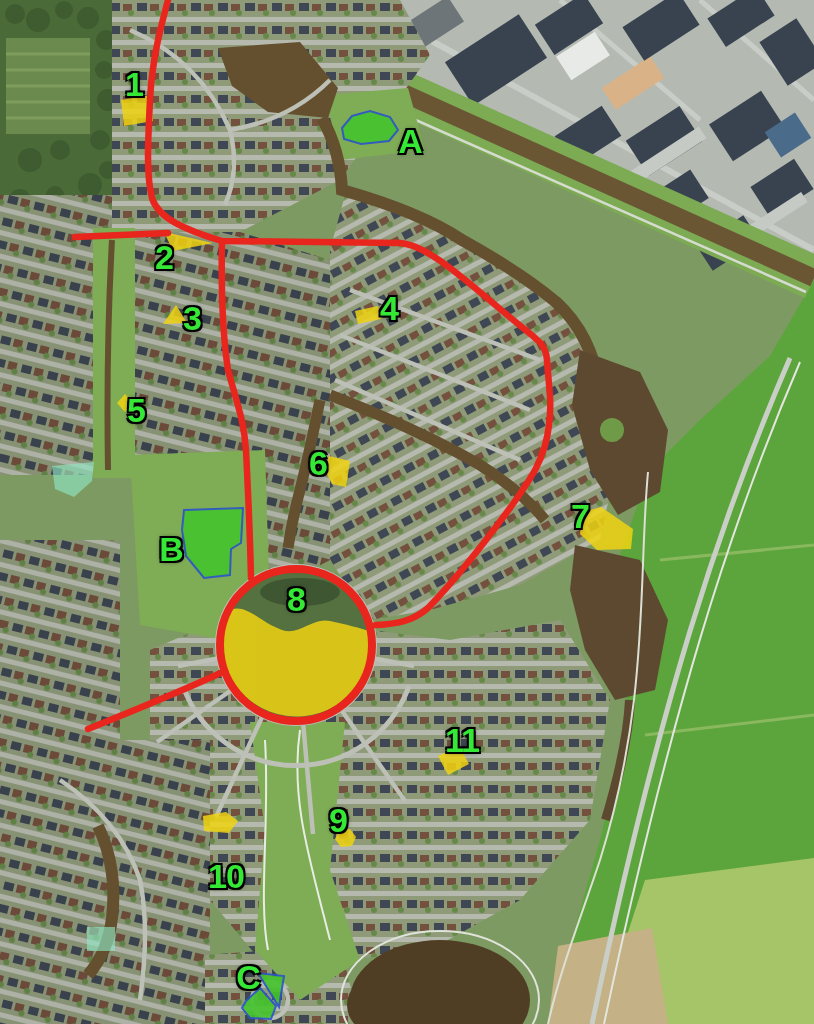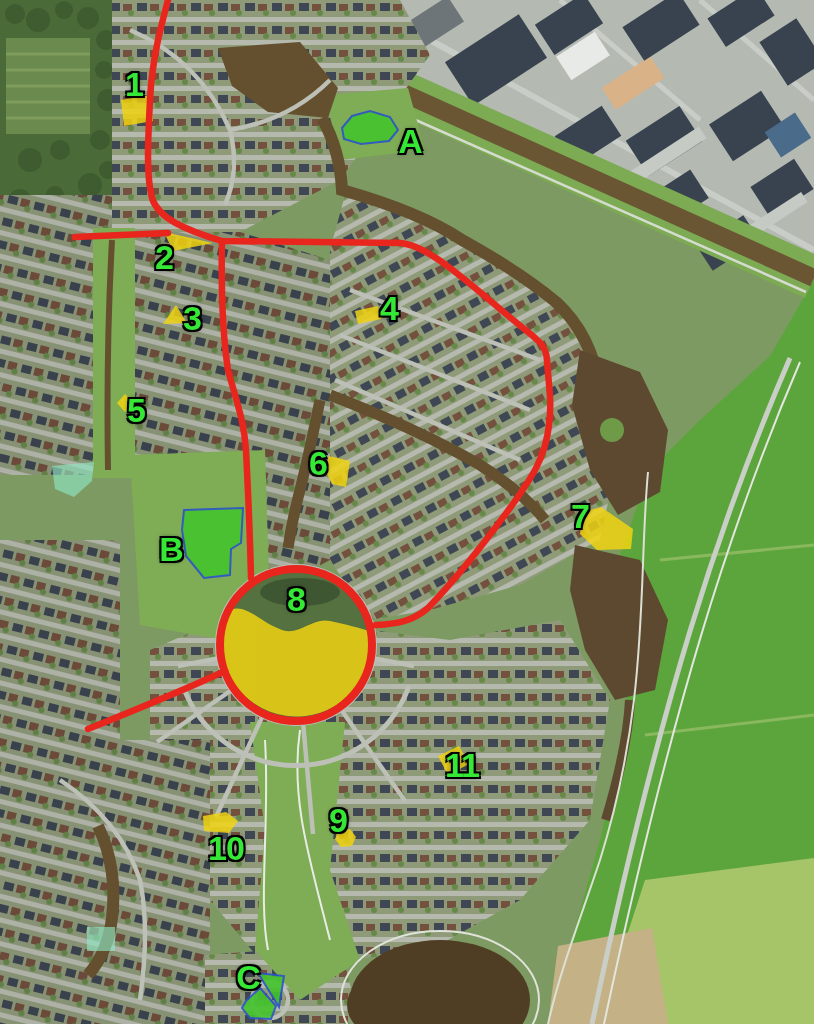--- a/index.html
+++ b/index.html
@@ -222,18 +222,18 @@
 
   <div class="marker" style="left: 134px; top: 84px; color: rgb(53, 232, 53);">1</div>
   <div class="marker" style="left: 164px; top: 257px; color: rgb(53, 232, 53);">2</div>
   <div class="marker" style="left: 192px; top: 318px; color: rgb(53, 232, 53);">3</div>
   <div class="marker" style="left: 389px; top: 308px; color: rgb(53, 232, 53);">4</div>
   <div class="marker" style="left: 136px; top: 410px; color: rgb(53, 232, 53);">5</div>
   <div class="marker" style="left: 318px; top: 463px; color: rgb(53, 232, 53);">6</div>
   <div class="marker" style="left: 580px; top: 516px; color: rgb(53, 232, 53);">7</div>
   <div class="marker" style="left: 296px; top: 599px; color: rgb(53, 232, 53);">8</div>
   <div class="marker" style="left: 338px; top: 820px; color: rgb(53, 232, 53);">9</div>
-  <div class="marker" style="left: 226px; top: 848px; color: rgb(53, 232, 53);">10</div>
-  <div class="marker" style="left: 462px; top: 765px; color: rgb(53, 232, 53);">11</div>
+  <div class="marker" style="left: 226px; top: 876px; color: rgb(53, 232, 53);">10</div>
+  <div class="marker" style="left: 462px; top: 740px; color: rgb(53, 232, 53);">11</div>
   <div class="marker" style="left: 410px; top: 141px; color: rgb(53, 232, 53);">A</div>
   <div class="marker" style="left: 171px; top: 549px; color: rgb(53, 232, 53);">B</div>
   <div class="marker" style="left: 248px; top: 977px; color: rgb(53, 232, 53);">C</div>
 </div>
 
 </body></html>

